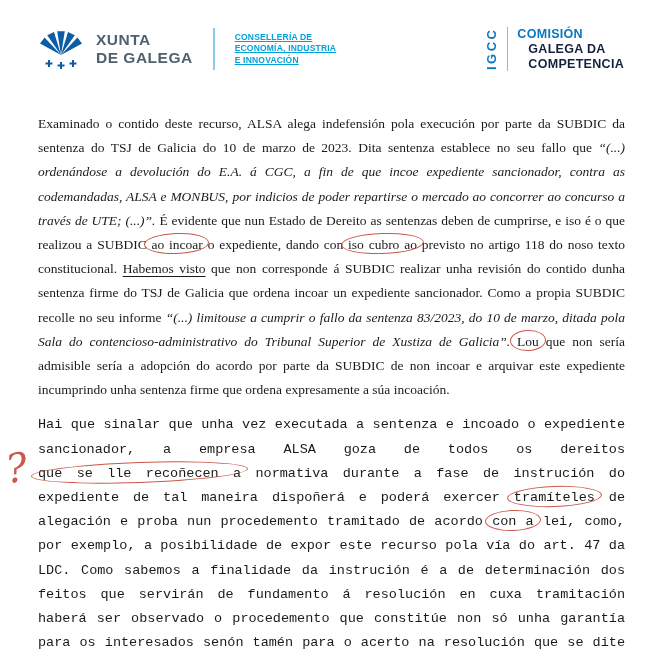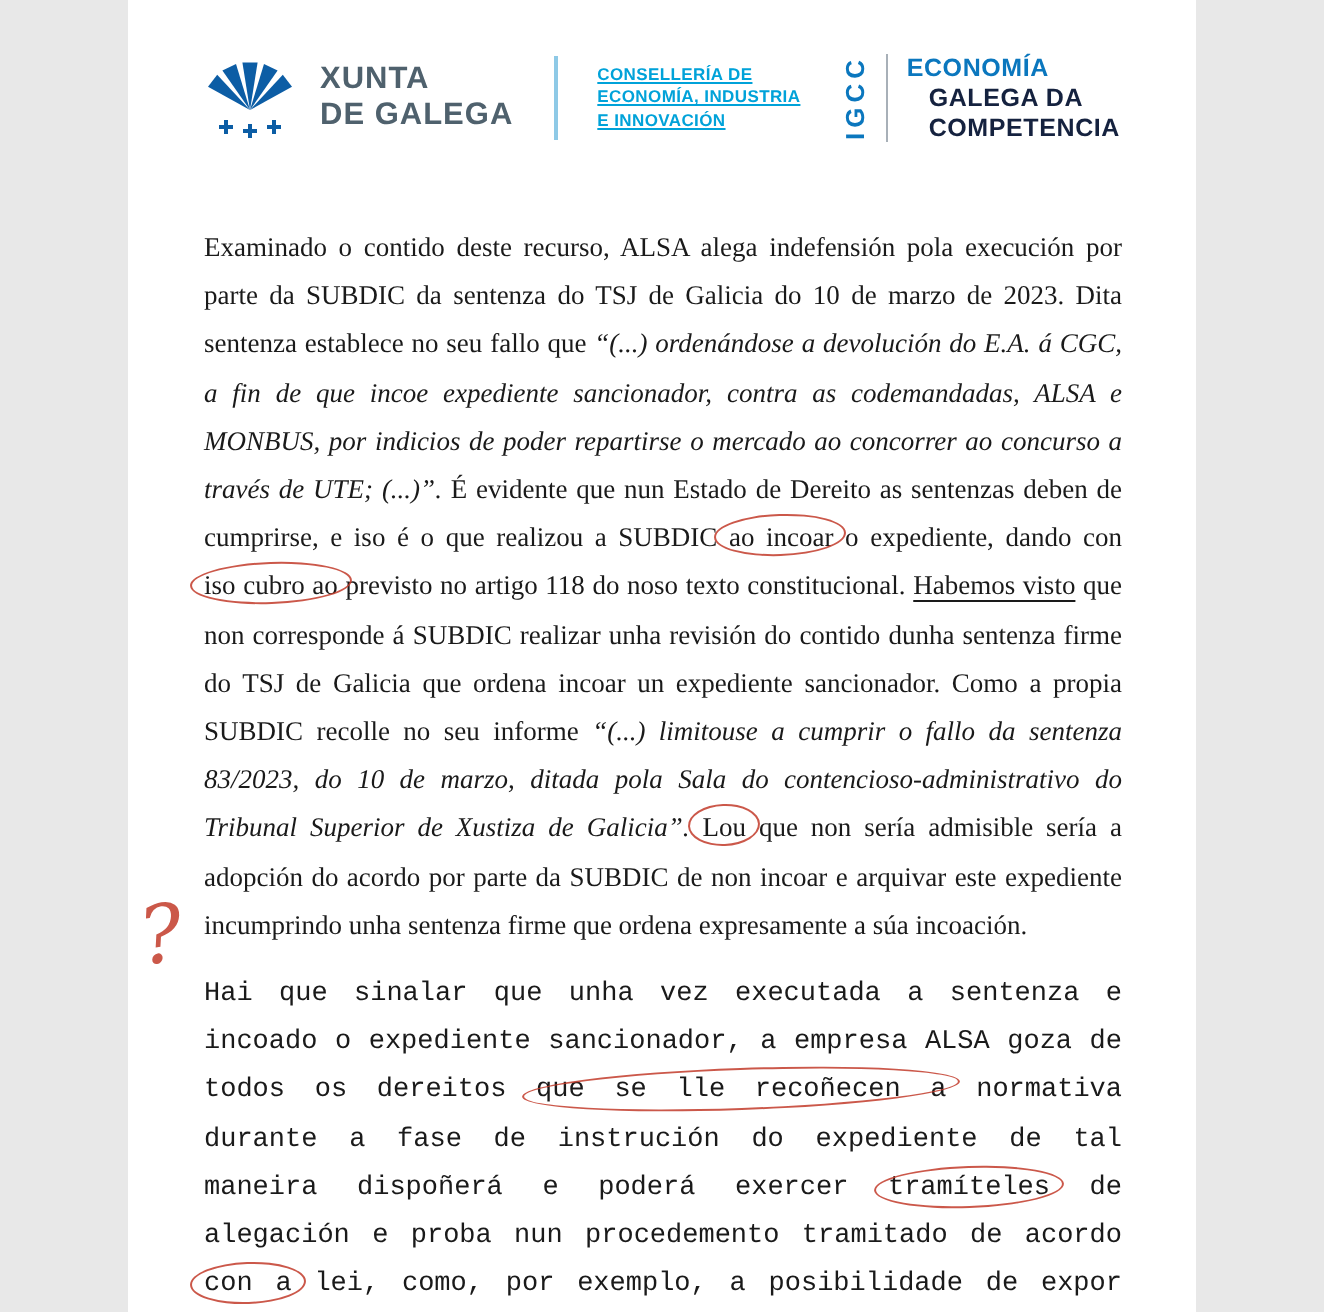--- a/index.html
+++ b/index.html
@@ -7,21 +7,21 @@
     --header-text:#4f616d;
     --cyan:#00a2d9;
     --divider:#8ec9e6;
     --igcc-blue:#0b77be;
     --igcc-dark:#15223f;
     --body-text:#1a1a1a;
     --ann:#c23b2a;
   }
   html,body{margin:0;padding:0;background:#e8e8e8;}
   .page{
-    width:534px;height:656px;position:relative;background:#ffffff;
+    width:662px;height:656px;position:relative;background:#ffffff;
     overflow:hidden;font-family:"Liberation Sans",sans-serif;margin:0 auto;
   }
   
   .header{display:flex;justify-content:space-between;align-items:flex-start;padding:26px 38px 0 36px;}
   .logo-left{display:flex;align-items:center;gap:10px;}
   .xunta-name{font-size:15.5px;line-height:18px;font-weight:bold;color:var(--header-text);letter-spacing:.5px;}
   .hdr-divider{width:2px;height:42px;background:var(--divider);margin:0 10px;}
   .dept{font-size:8.5px;font-weight:bold;color:var(--cyan);line-height:11.5px;letter-spacing:.2px;text-decoration:underline;}
   .logo-right{display:flex;align-items:center;gap:9px;}
   .igcc-acronym{writing-mode:vertical-rl;transform:rotate(180deg);font-size:13px;font-weight:bold;
@@ -87,21 +87,21 @@
         <div>CONSELLERÍA DE</div>
         <div>ECONOMÍA, INDUSTRIA</div>
         <div>E INNOVACIÓN</div>
       </div>
     </div>
 
     <div class="logo-right">
       <div class="igcc-acronym">IGCC</div>
       <div class="igcc-divider"></div>
       <div class="igcc-text">
-        <div class="l1">ECONOMÍA</div>
+        <div class="l1">COMISIÓN</div>
         <div class="l2">GALEGA DA</div>
         <div class="l3">COMPETENCIA</div>
       </div>
     </div>
 
   </div>
 
   <div class="doc-body">
       <p class="para"><span>Examinado o contido deste recurso, ALSA alega indefensión pola execución por parte da SUBDIC da sentenza do TSJ de Galicia do 10 de marzo de 2023. Dita sentenza establece no seu fallo que </span><span class="it">“(...) ordenándose a devolución do E.A. á CGC, a fin de que incoe expediente sancionador, contra as codemandadas, ALSA e MONBUS, por indicios de poder repartirse o mercado ao concorrer ao concurso a través de UTE; (...)”.</span><span> É evidente que nun Estado de Dereito as sentenzas deben de cumprirse, e iso é o que realizou a SUBDIC </span><span class="circled">ao incoar</span><span> o expediente, dando con </span><span class="circled">iso cubro ao</span><span> previsto no artigo 118 do noso texto constitucional. </span><span class="ul">Habemos visto</span><span> que non corresponde á SUBDIC realizar unha revisión do contido dunha sentenza firme do TSJ de Galicia que ordena incoar un expediente sancionador. Como a propia SUBDIC recolle no seu informe </span><span class="it">“(...) limitouse a cumprir o fallo da sentenza 83/2023, do 10 de marzo, ditada pola Sala do contencioso-administrativo do Tribunal Superior de Xustiza de Galicia”.</span><span> </span><span class="circled">Lou</span><span> que non sería admisible sería a adopción do acordo por parte da SUBDIC de non incoar e arquivar este expediente incumprindo unha sentenza firme que ordena expresamente a súa incoación.</span></p>
       <p class="para"><span>Hai que sinalar que unha vez executada a sentenza e incoado o expediente sancionador, a empresa ALSA goza de todos os dereitos </span><span class="circled">que se lle recoñecen a</span><span> normativa durante a fase de instrución do expediente de tal maneira dispoñerá e poderá exercer </span><span class="circled">tramíteles</span><span> de alegación e proba nun procedemento tramitado de acordo </span><span class="circled">con a</span><span> lei, como, por exemplo, a posibilidade de expor este recurso pola vía do art. 47 da LDC. Como sabemos a finalidade da instrución é a de determinación dos feitos que servirán de fundamento á resolución en cuxa tramitación haberá ser observado o procedemento que constitúe non só unha garantía para os interesados senón tamén para o acerto na resolución que se dite e dita instrución finalizará co peche da fase de instrución previsto no art. 33.1 do Real Decreto 261/2008, do 22 de febreiro, polo que se aproba o Regulamento </span><span class="circled scribble">de Defensa da</span><span> Competencia e que será notificada aos interesados.</span></p>

